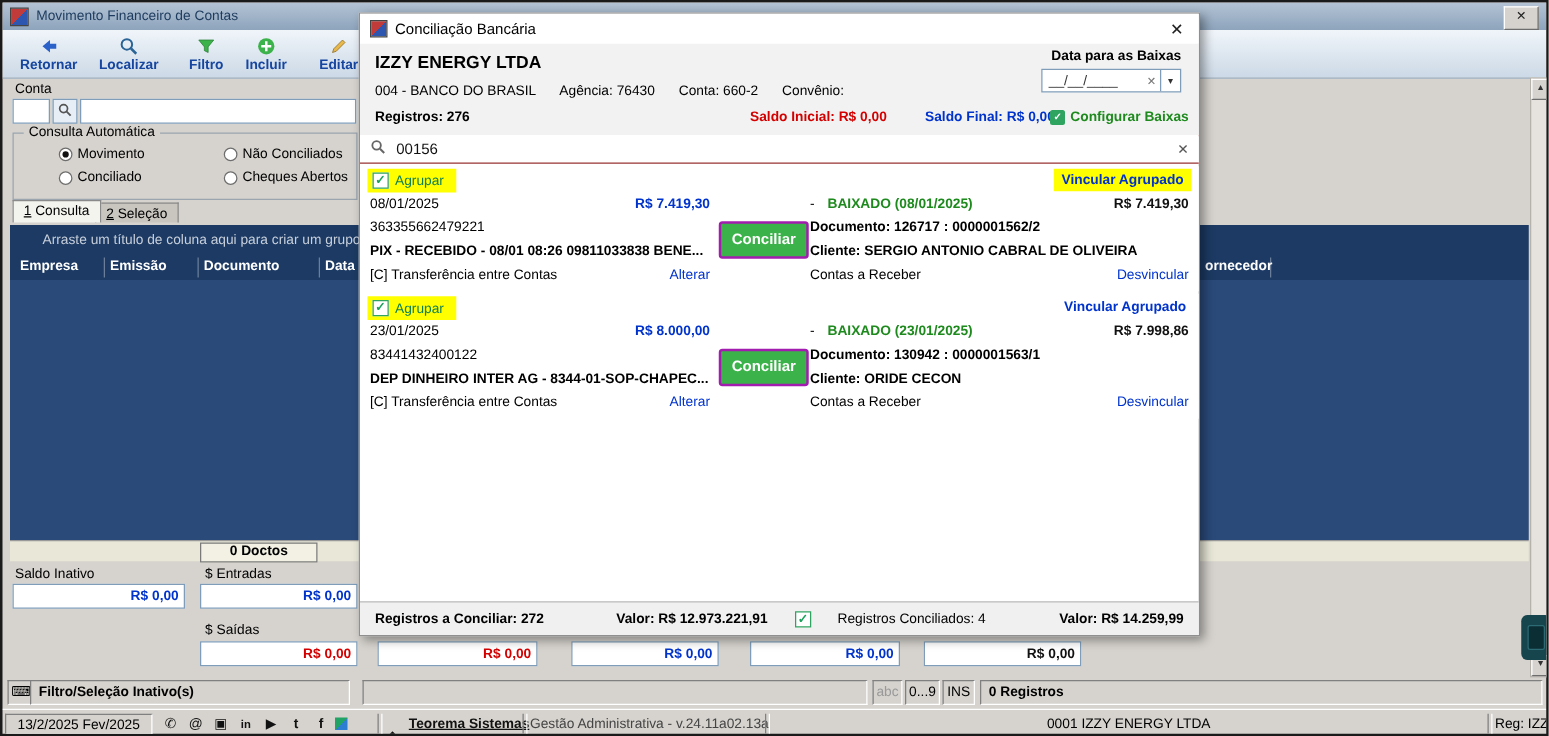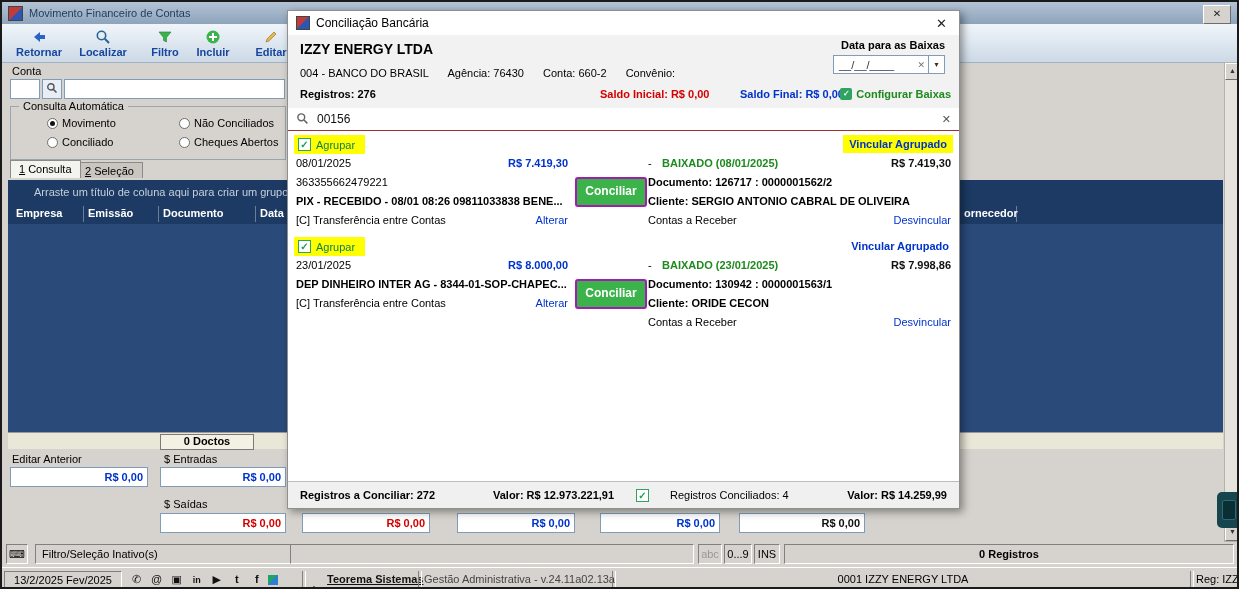--- a/index.html
+++ b/index.html
@@ -226,42 +226,42 @@
     <span class="gdiv" style="left:75px"></span>
     <span class="gdiv" style="left:150px"></span>
     <span class="gdiv" style="left:247px"></span>
     <span class="gdiv" style="left:1008px"></span>
   </div>
   <div class="grid-body"></div>
   <div class="grid-foot">
     <span class="doctos">0 Doctos</span>
   </div>
 
-  <span class="lbl" style="left:10px;top:451px">Editar Anterior</span>
+  <span class="lbl" style="left:10px;top:451px">Saldo Inativo</span>
   <div class="vbox v-blue" style="left:8px;top:465px;width:138px">R$ 0,00</div>
   <span class="lbl" style="left:162px;top:451px">$ Entradas</span>
   <div class="vbox v-blue" style="left:158px;top:465px;width:126px">R$ 0,00</div>
   <span class="lbl" style="left:162px;top:496px">$ Saídas</span>
   <div class="vbox v-red" style="left:158px;top:511px;width:126px">R$ 0,00</div>
 
   <div class="vbox v-red" style="left:300px;top:511px;width:128px">R$ 0,00</div>
   <div class="vbox v-blue" style="left:455px;top:511px;width:118px">R$ 0,00</div>
   <div class="vbox v-blue" style="left:598px;top:511px;width:120px">R$ 0,00</div>
   <div class="vbox v-black" style="left:737px;top:511px;width:126px">R$ 0,00</div>
 
   <div class="frow">
     <div class="fpan sunken" style="left:4px;width:22px;text-align:center;padding:0">
       <span>⌨</span>
     </div>
-    <div class="fpan sunken" style="left:33px;width:256px;font-weight:normal">Filtro/Seleção Inativo(s)</div>
+    <div class="fpan sunken" style="left:22px;width:256px;font-weight:bold">Filtro/Seleção Inativo(s)</div>
     <div class="fpan sunken" style="left:288px;width:404px"></div>
     <div class="fpan sunken" style="left:696px;width:24px;color:#999;text-align:center;padding:0">abc</div>
     <div class="fpan sunken" style="left:722px;width:28px;text-align:center;padding:0">0...9</div>
     <div class="fpan sunken" style="left:752px;width:26px;text-align:center;padding:0">INS</div>
-    <div class="fpan sunken" style="left:782px;width:450px;font-weight:bold;text-align:center">0 Registros</div>
+    <div class="fpan sunken" style="left:782px;width:450px;font-weight:bold;text-align:left">0 Registros</div>
   </div>
 
   <div class="srow">
     <div class="sseg sunken" style="left:2px;width:118px;text-align:center">13/2/2025 Fev/2025</div>
     <div class="sseg" style="left:126px">
       <span class="icn">✆</span>
       <span class="icn">@</span>
       <span class="icn">▣</span>
       <span class="icn" style="font-weight:bold;font-size:9px">in</span>
       <span class="icn">▶</span>
@@ -380,20 +380,23 @@
         <span class="chk">✓</span>
         <span class="agr-label">Agrupar</span>
       </div>
       <span class="vinc">Vincular Agrupado</span>
       <div class="lblock">
         <div class="row">
             <span>23/01/2025</span>
             <span class="amt-blue">R$ 8.000,00</span>
           </div>
         <div class="row">
+            <span>83441432400122</span>
+          </div>
+        <div class="row">
             <span class="desc">DEP DINHEIRO INTER AG - 8344-01-SOP-CHAPEC...</span>
           </div>
         <div class="row">
             <span>[C] Transferência entre Contas</span>
             <span class="lnk">Alterar</span>
           </div>
       </div>
       <div class="btn-conciliar">Conciliar</div>
       <div class="rblock">
         <div class="row">

